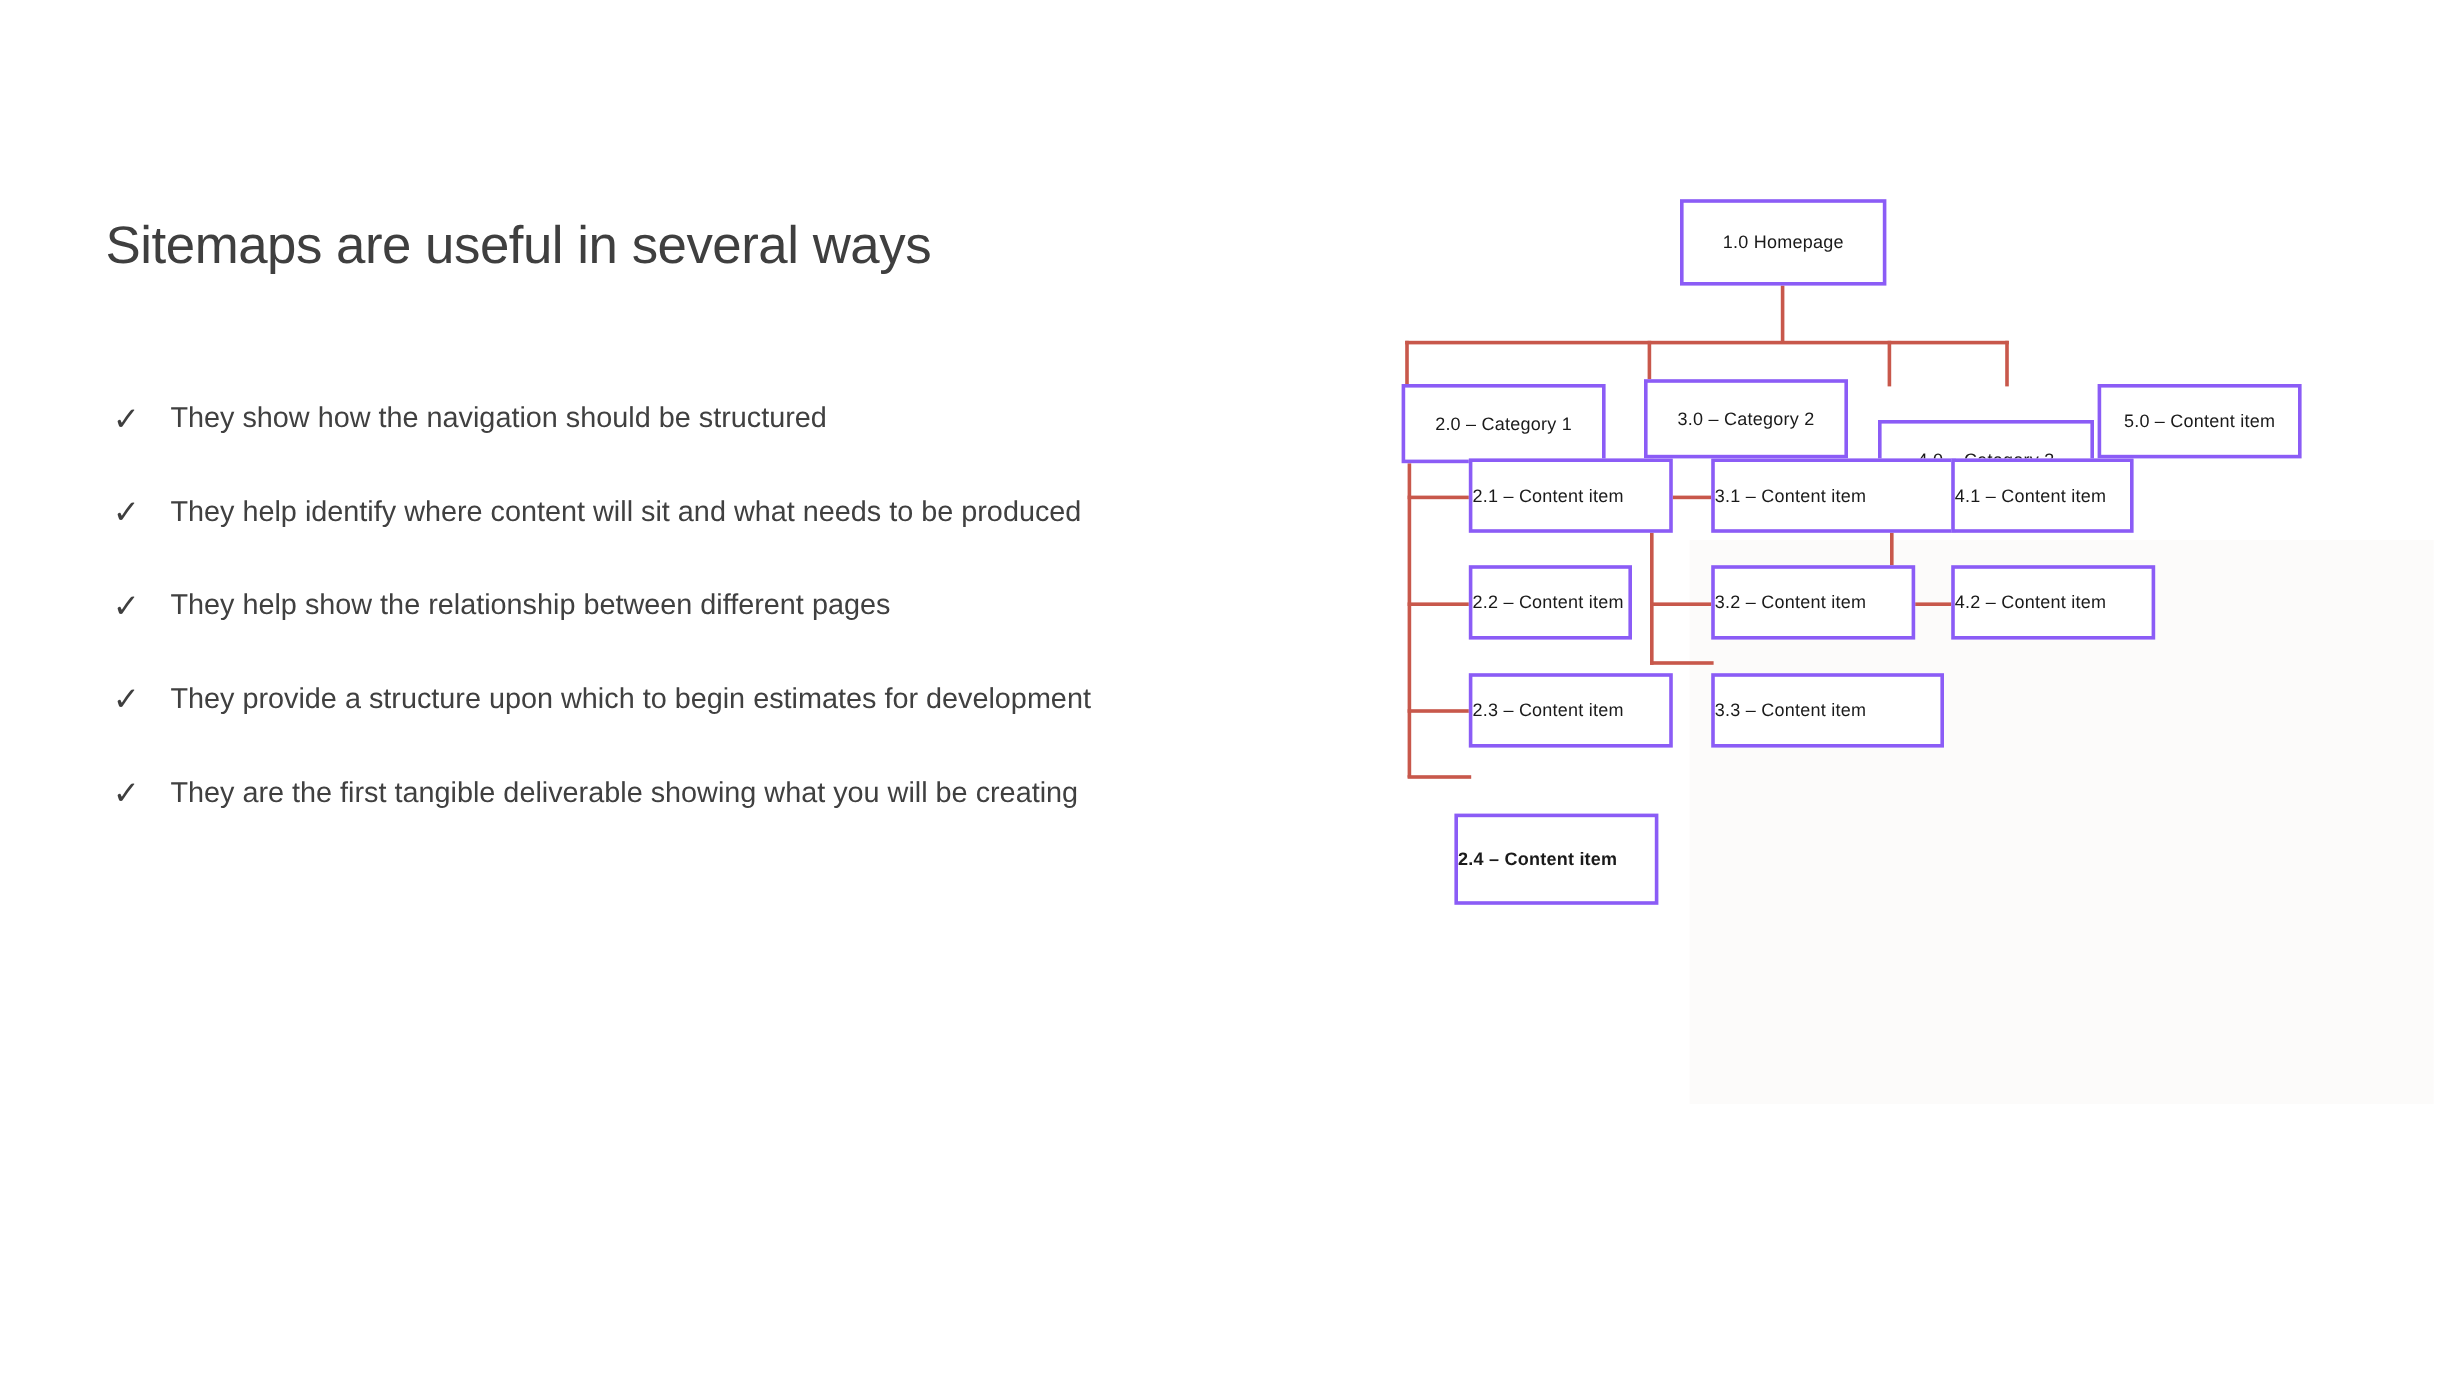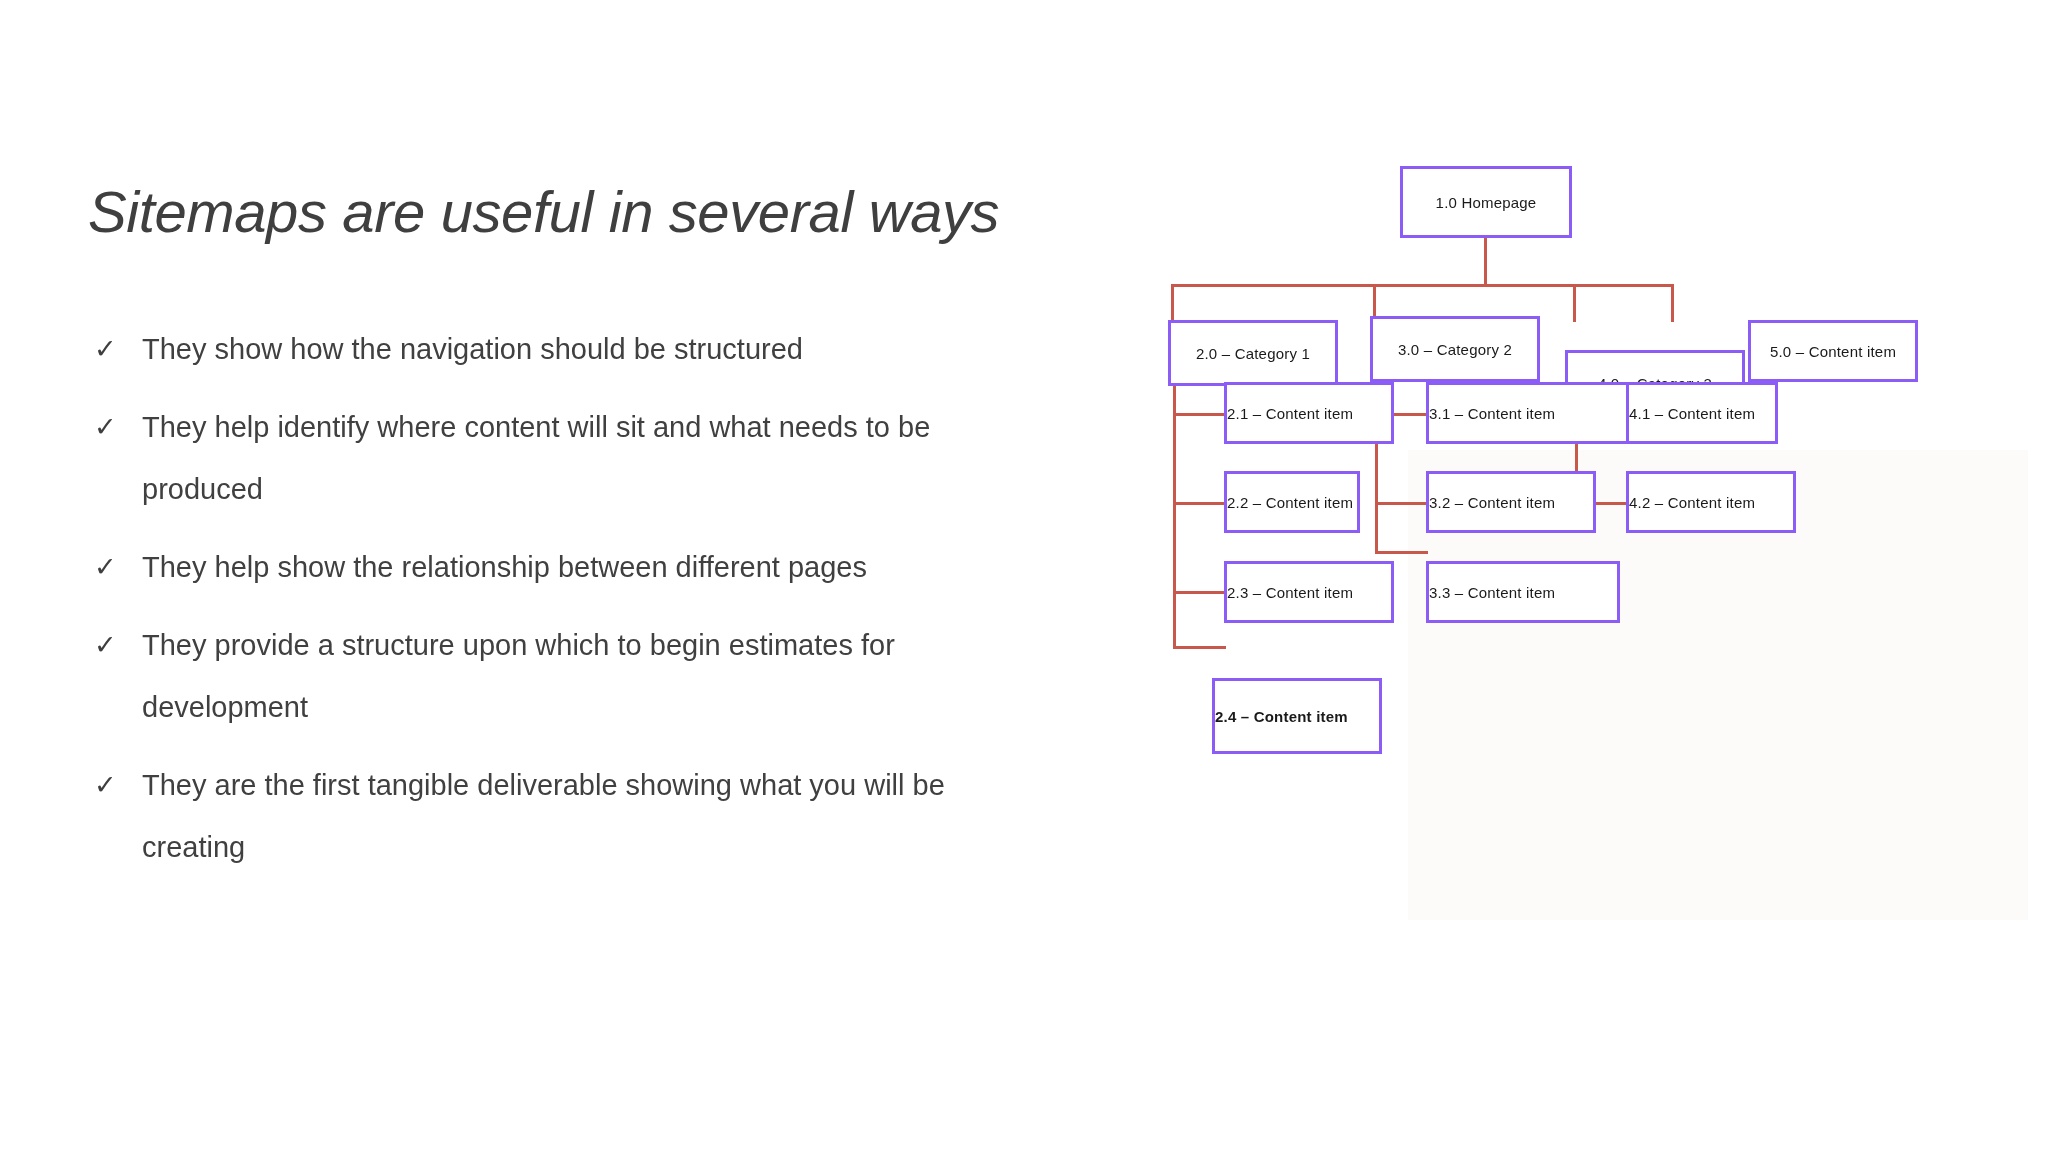--- a/index.html
+++ b/index.html
@@ -14,27 +14,26 @@
     overflow: hidden;
     font-family: "Liberation Sans", sans-serif;
     -webkit-font-smoothing: antialiased;
   }
 
   
   #slide-title {
     position: absolute;
     left: 88px;
     top: 182px;
-    font-size: 58px;
+    font-size: 44px;
     line-height: 1.05;
     font-weight: 400;
     color: #3f3f3f;
     letter-spacing: -0.4px;
     white-space: nowrap;
-    font-style: italic;
   }
 
   
   #bullet-list {
     position: absolute;
     left: 90px;
     top: 318px;
     width: 940px;
   }
   .bullet-row {
@@ -46,21 +45,21 @@
     flex: 0 0 auto;
     width: 48px;
     font-size: 27px;
     line-height: 62px;
     color: #3f3f3f;
     text-align: left;
     padding-left: 4px;
   }
   .bullet-text {
     flex: 1 1 auto;
-    font-size: 29px;
+    font-size: 24px;
     line-height: 62px;
     color: #404040;
     font-weight: 400;
     max-width: 880px;
   }
 
   
   #sitemap {
     position: absolute;
     left: 1128px;

